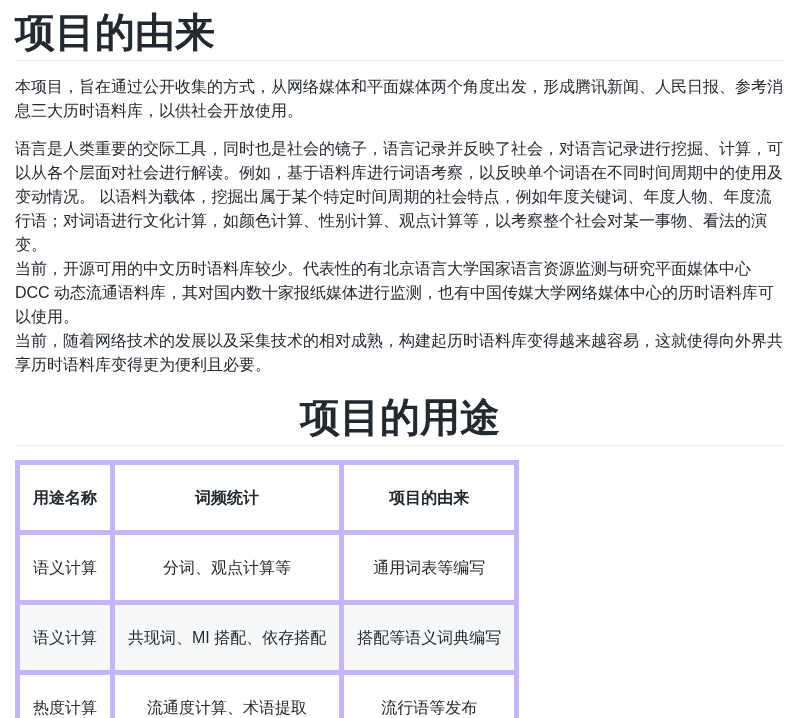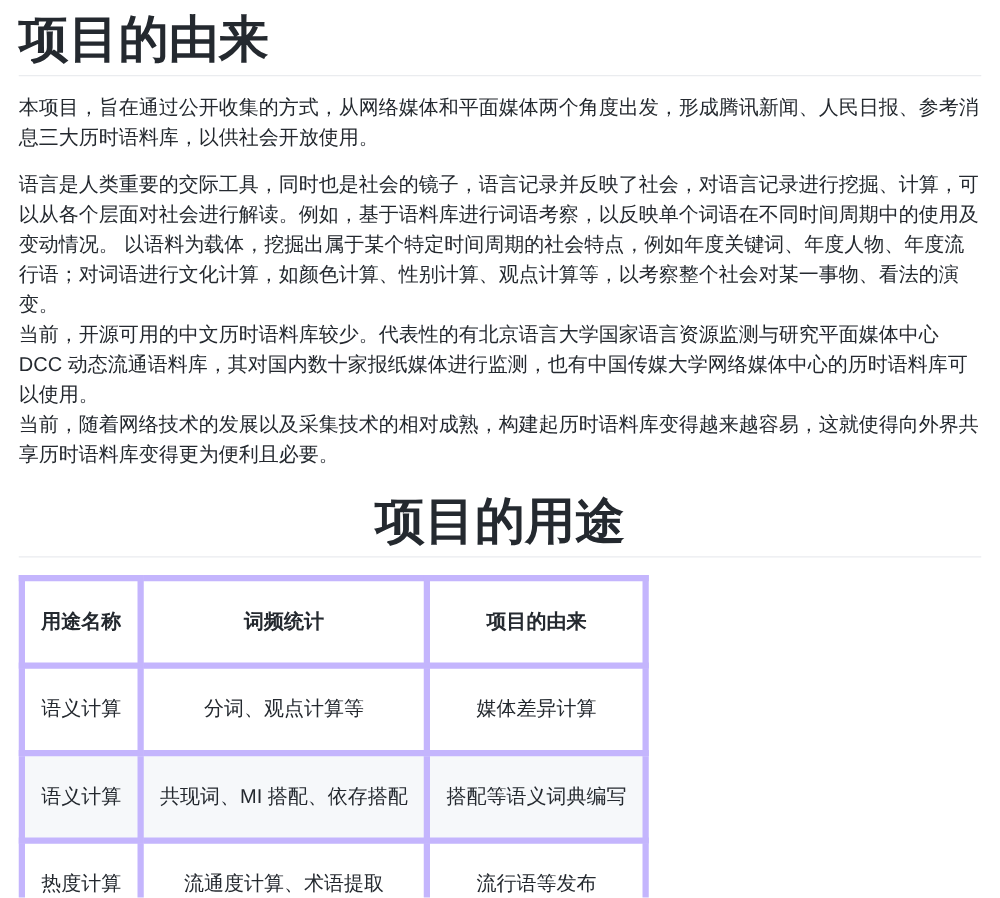--- a/index.html
+++ b/index.html
@@ -68,21 +68,21 @@
         <tr>
           <th class="c1">用途名称</th>
           <th class="c2">词频统计</th>
           <th class="c3">项目的由来</th>
         </tr>
       </thead>
       <tbody>
         <tr>
           <td class="c1">语义计算</td>
           <td class="c2">分词、观点计算等</td>
-          <td class="c3">媒体差异计算</td>
+          <td class="c3">通用词表等编写</td>
         </tr>
         <tr>
           <td class="c1">语义计算</td>
           <td class="c2">共现词、MI 搭配、依存搭配</td>
           <td class="c3">搭配等语义词典编写</td>
         </tr>
         <tr>
           <td class="c1">热度计算</td>
           <td class="c2">流通度计算、术语提取</td>
           <td class="c3">流行语等发布</td>

